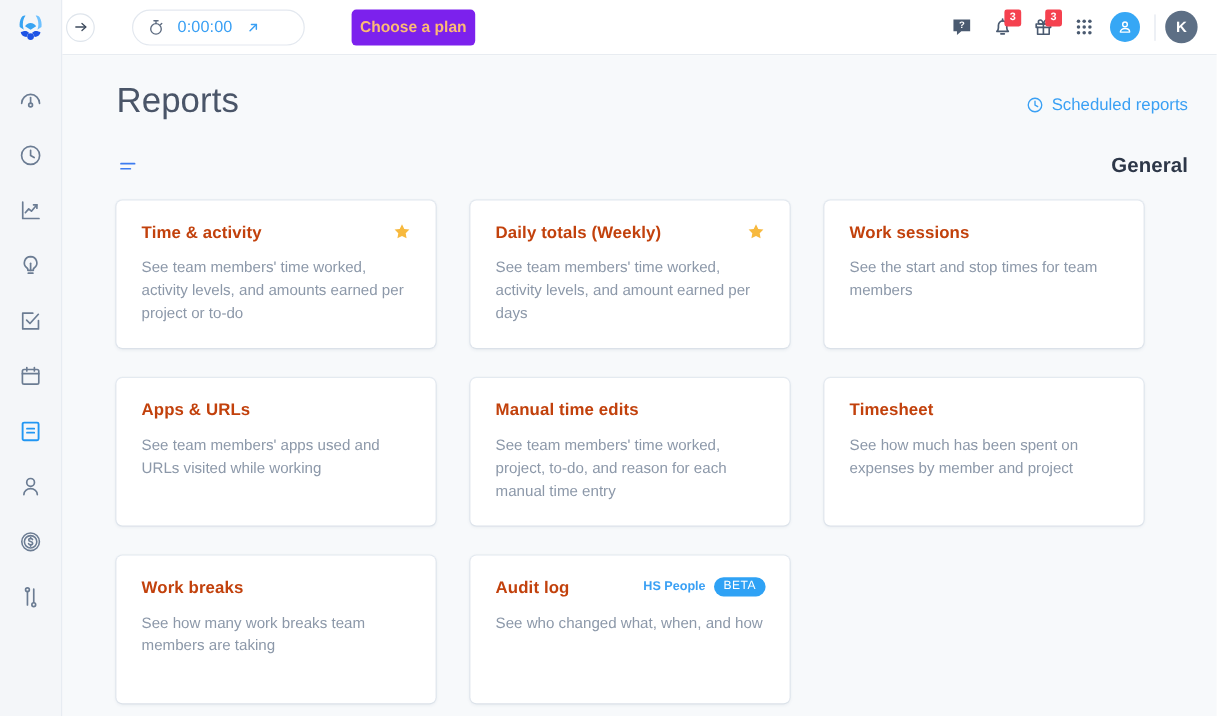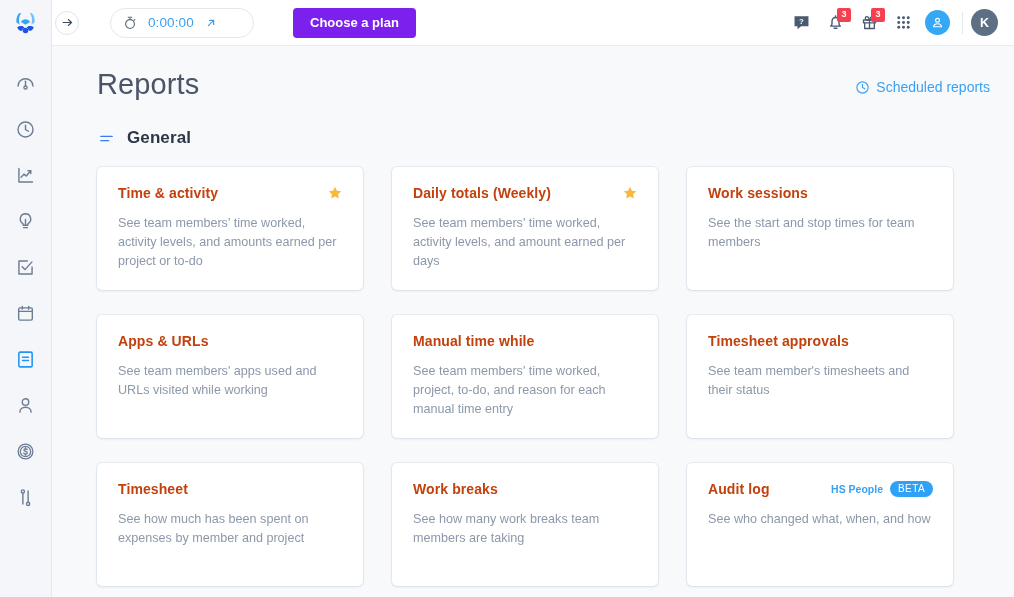--- a/index.html
+++ b/index.html
@@ -56,22 +56,22 @@
     margin-left: 31px;
     height: 30px; min-width: 144px;
     border: 1px solid #e3e8ef; border-radius: 16px;
     display: flex; align-items: center; gap: 10px;
     padding: 0 13px 0 11px;
     background: #fff; cursor: pointer;
   }
   .timer-val { color: #3aa0f4; font-size: 13.5px; letter-spacing: .1px; }
   .plan-btn {
     margin-left: 39px;
-    height: 30px; padding: 0 17px;
-    background: #7c21ed; color: #ffffff;
+    height: 30px; padding: 0 7px;
+    background: #7c21ed; color: #fdba74;
     border: none; border-radius: 4px;
     font-size: 13px; font-weight: bold;
     font-family: "Liberation Sans", sans-serif;
     cursor: pointer;
     display: flex; align-items: center;
   }
   .tb-spacer { flex: 1; }
   .tb-icons { display: flex; align-items: center; gap: 0px; }
   .tb-ic {
     width: 34px; height: 34px;
@@ -116,21 +116,21 @@
     font-size: 29px; font-weight: normal; color: #4a5568;
     letter-spacing: .1px; line-height: 1;
   }
   .sched {
     display: flex; align-items: center; gap: 6px;
     color: #3aa0f4; font-size: 14px; cursor: pointer;
     padding-bottom: 4px;
   }
   .section-head {
     display: flex; align-items: center; gap: 12px;
-    margin-top: 29px; padding-left: 1px;
+    margin-top: 29px; padding-left: 1px; justify-content: space-between;
   }
   .section-title { font-size: 17px; font-weight: bold; color: #2d3748; letter-spacing: .1px; }
 
   .grid {
     display: grid;
     grid-template-columns: repeat(3, 266px);
     gap: 25px 29px;
     margin-top: 19px;
   }
   .card {
@@ -423,31 +423,25 @@
 
         <div class="card">
           <div class="card-top">
             <span class="card-title">Apps &amp; URLs</span>
           </div>
           <div class="card-desc">See team members' apps used and URLs visited while working</div>
         </div>
 
         <div class="card">
           <div class="card-top">
-            <span class="card-title">Manual time while</span>
+            <span class="card-title">Manual time edits</span>
           </div>
           <div class="card-desc">See team members' time worked, project, to-do, and reason for each manual time entry</div>
         </div>
 
-        <div class="card">
-          <div class="card-top">
-            <span class="card-title">Timesheet approvals</span>
-          </div>
-          <div class="card-desc">See team member's timesheets and their status</div>
-        </div>
 
         <div class="card">
           <div class="card-top">
             <span class="card-title">Timesheet</span>
           </div>
           <div class="card-desc">See how much has been spent on expenses by member and project</div>
         </div>
 
         <div class="card">
           <div class="card-top">

